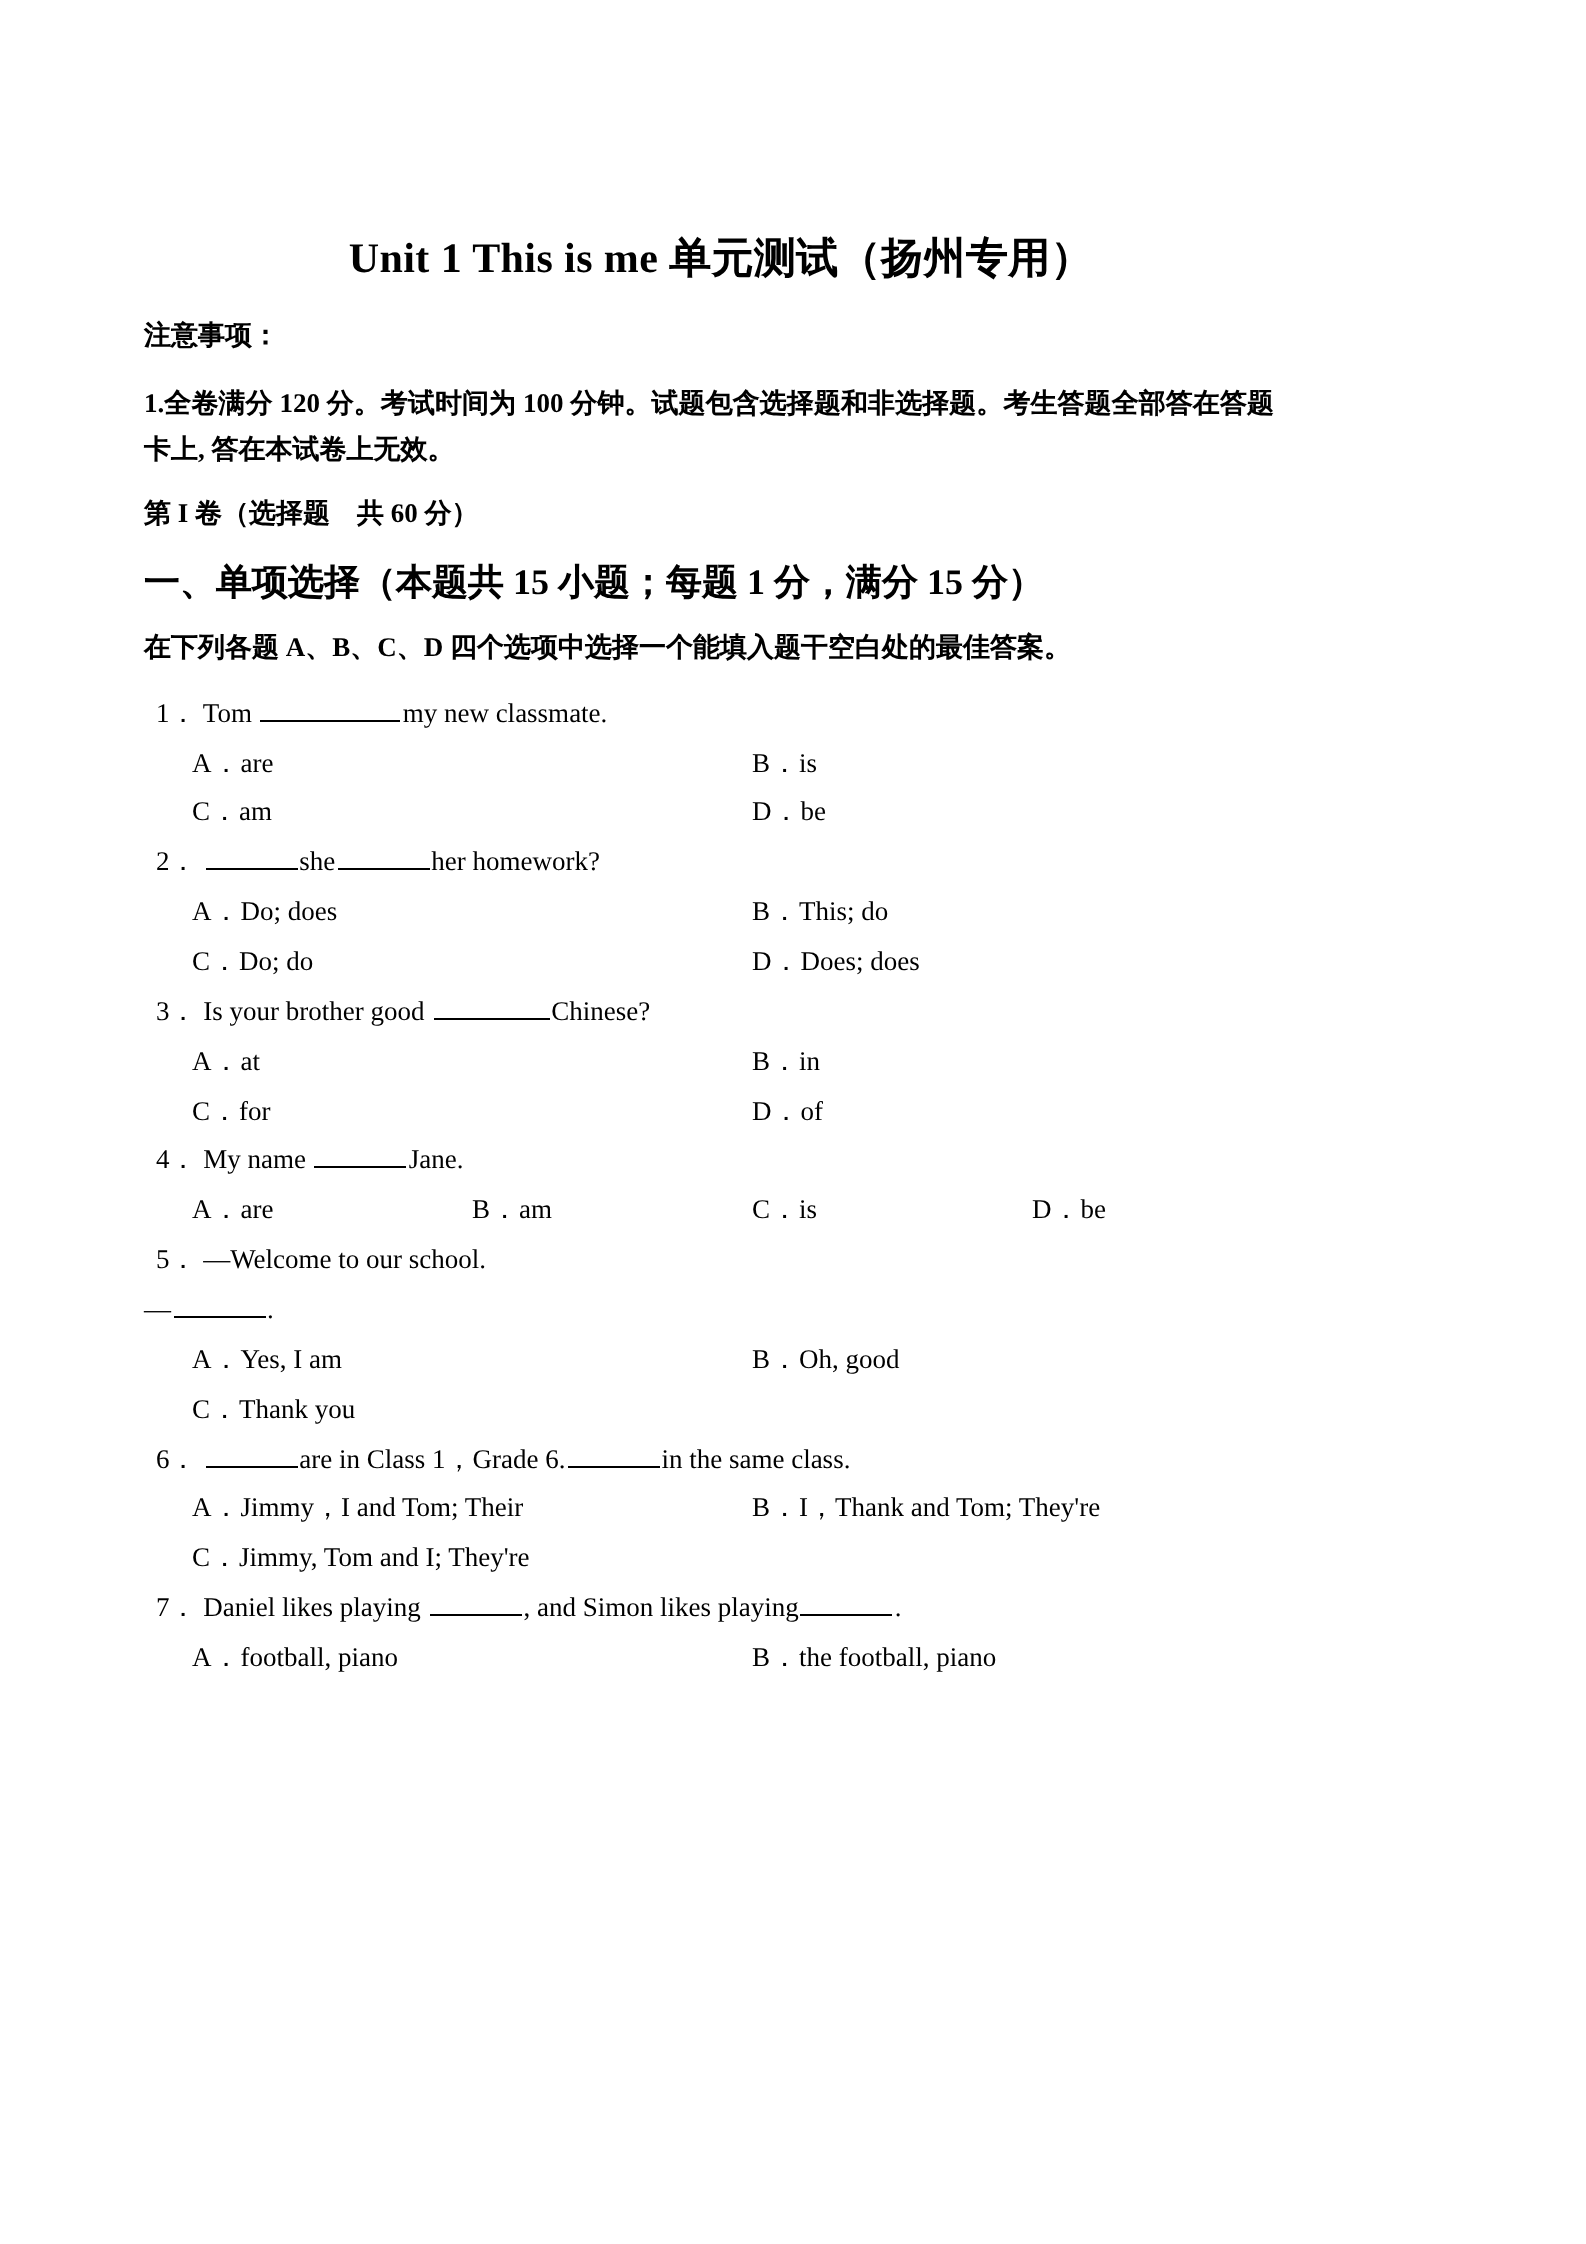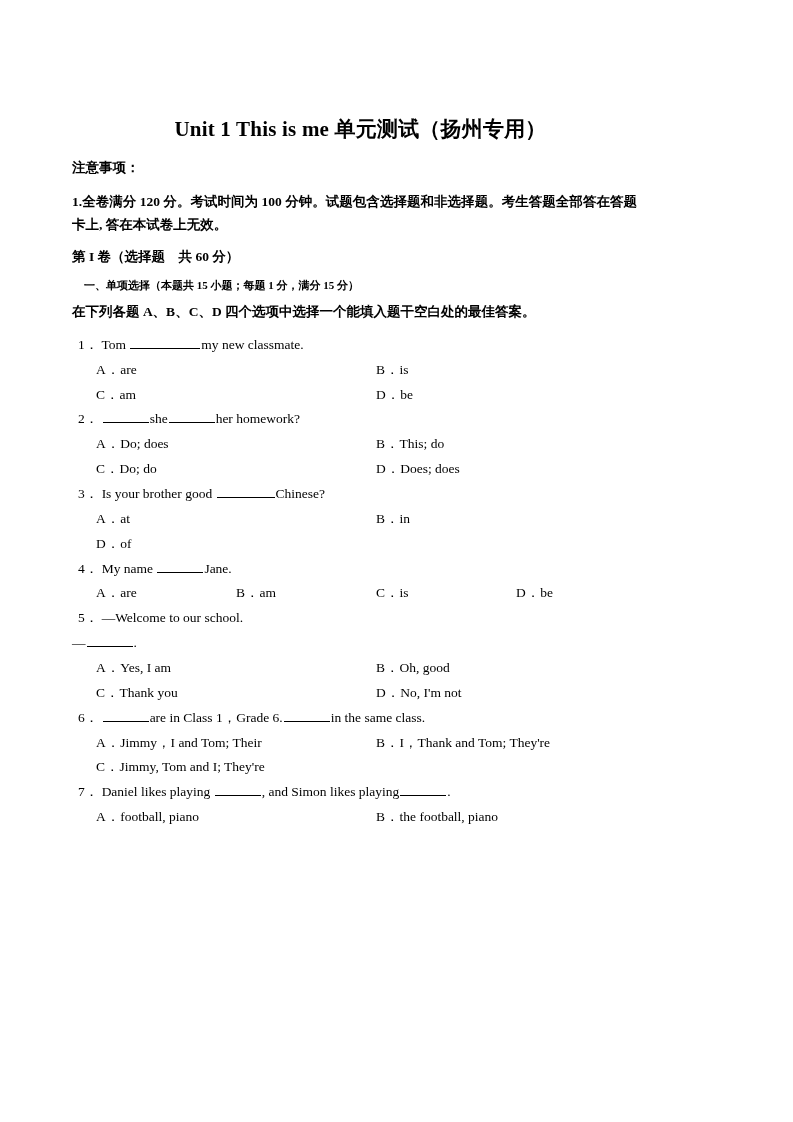--- a/index.html
+++ b/index.html
@@ -58,24 +58,24 @@
 
   
   .paper-part {
     text-align: left;
     font-size: 13.5px;
     font-weight: bold;
     margin: 11px 0 9px 0;
     line-height: 1.5;
   }
   .section-heading {
-    font-size: 11px;
+    font-size: 18px;
     font-weight: bold;
     line-height: 1.7;
-    margin: 0 0 6px 12px;
+    margin: 0 0 6px 0;
   }
   .section-instruction {
     font-size: 13.5px;
     font-weight: bold;
     line-height: 1.7;
     margin: 0 0 10px 0;
   }
 
   
   .question {
@@ -167,20 +167,21 @@
           <div class="opt"><span class="opt-label">D．</span><span>Does; does</span></div>
         </div>
       </div>
       <div class="question">
         <p class="q-stem"><span>3． </span><span>Is your brother good </span><span class="blank b-md"></span><span>Chinese?</span></p>
         <div class="opt-row two-col">
           <div class="opt"><span class="opt-label">A．</span><span>at</span></div>
           <div class="opt"><span class="opt-label">B．</span><span>in</span></div>
         </div>
         <div class="opt-row two-col">
+          <div class="opt"><span class="opt-label">C．</span><span>for</span></div>
           <div class="opt"><span class="opt-label">D．</span><span>of</span></div>
         </div>
       </div>
       <div class="question">
         <p class="q-stem"><span>4． </span><span>My name </span><span class="blank b-sm"></span><span>Jane.</span></p>
         <div class="opt-row four-col">
           <div class="opt"><span class="opt-label">A．</span><span>are</span></div>
           <div class="opt"><span class="opt-label">B．</span><span>am</span></div>
           <div class="opt"><span class="opt-label">C．</span><span>is</span></div>
           <div class="opt"><span class="opt-label">D．</span><span>be</span></div>
@@ -188,21 +189,20 @@
       </div>
       <div class="question">
         <p class="q-stem"><span>5． </span><span>—Welcome to our school.</span></p>
         <p class="q-contline"><span>—</span><span class="blank b-sm"></span><span>.</span></p>
         <div class="opt-row two-col">
           <div class="opt"><span class="opt-label">A．</span><span>Yes, I am</span></div>
           <div class="opt"><span class="opt-label">B．</span><span>Oh, good</span></div>
         </div>
         <div class="opt-row two-col">
           <div class="opt"><span class="opt-label">C．</span><span>Thank you</span></div>
-          <div class="opt"><span class="opt-label">D．</span><span>No, I'm not</span></div>
         </div>
       </div>
       <div class="question">
         <p class="q-stem"><span>6． </span><span class="blank b-sm"></span><span>are in Class 1，Grade 6.</span><span class="blank b-sm"></span><span>in the same class.</span></p>
         <div class="opt-row two-col">
           <div class="opt"><span class="opt-label">A．</span><span>Jimmy，I and Tom; Their</span></div>
           <div class="opt"><span class="opt-label">B．</span><span>I，Thank and Tom; They're</span></div>
         </div>
         <div class="opt-row two-col">
           <div class="opt"><span class="opt-label">C．</span><span>Jimmy, Tom and I; They're</span></div>

